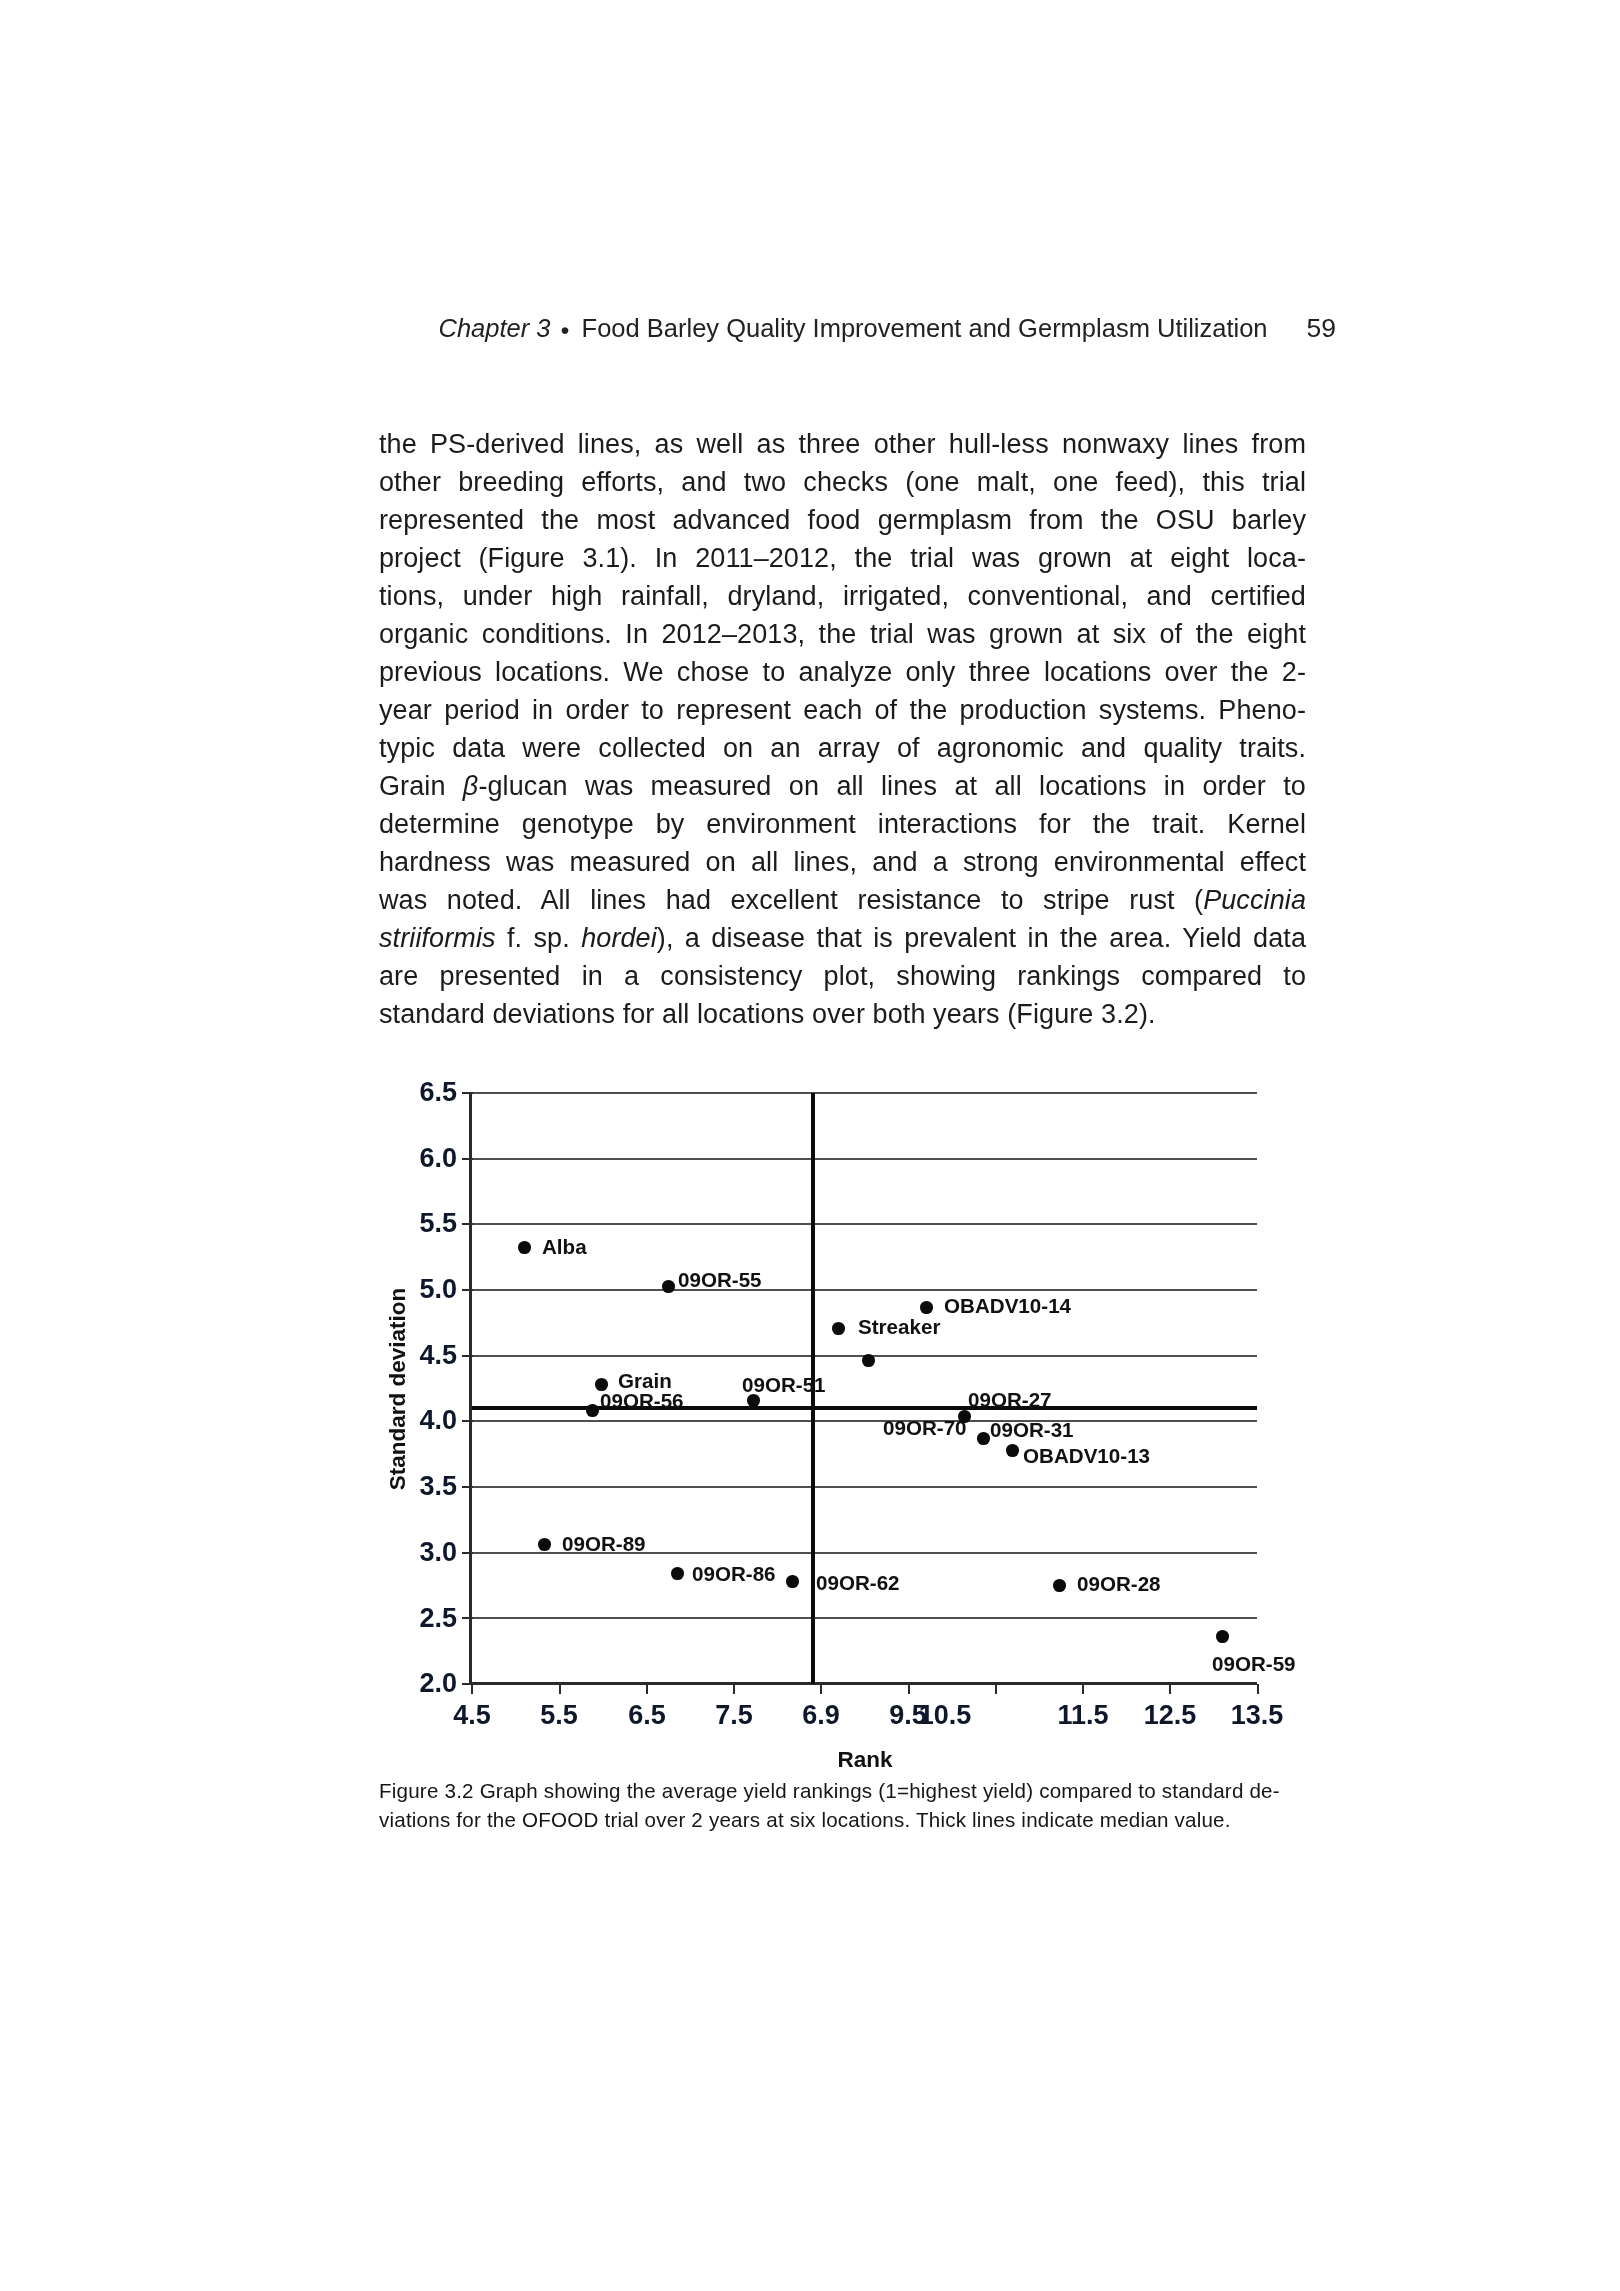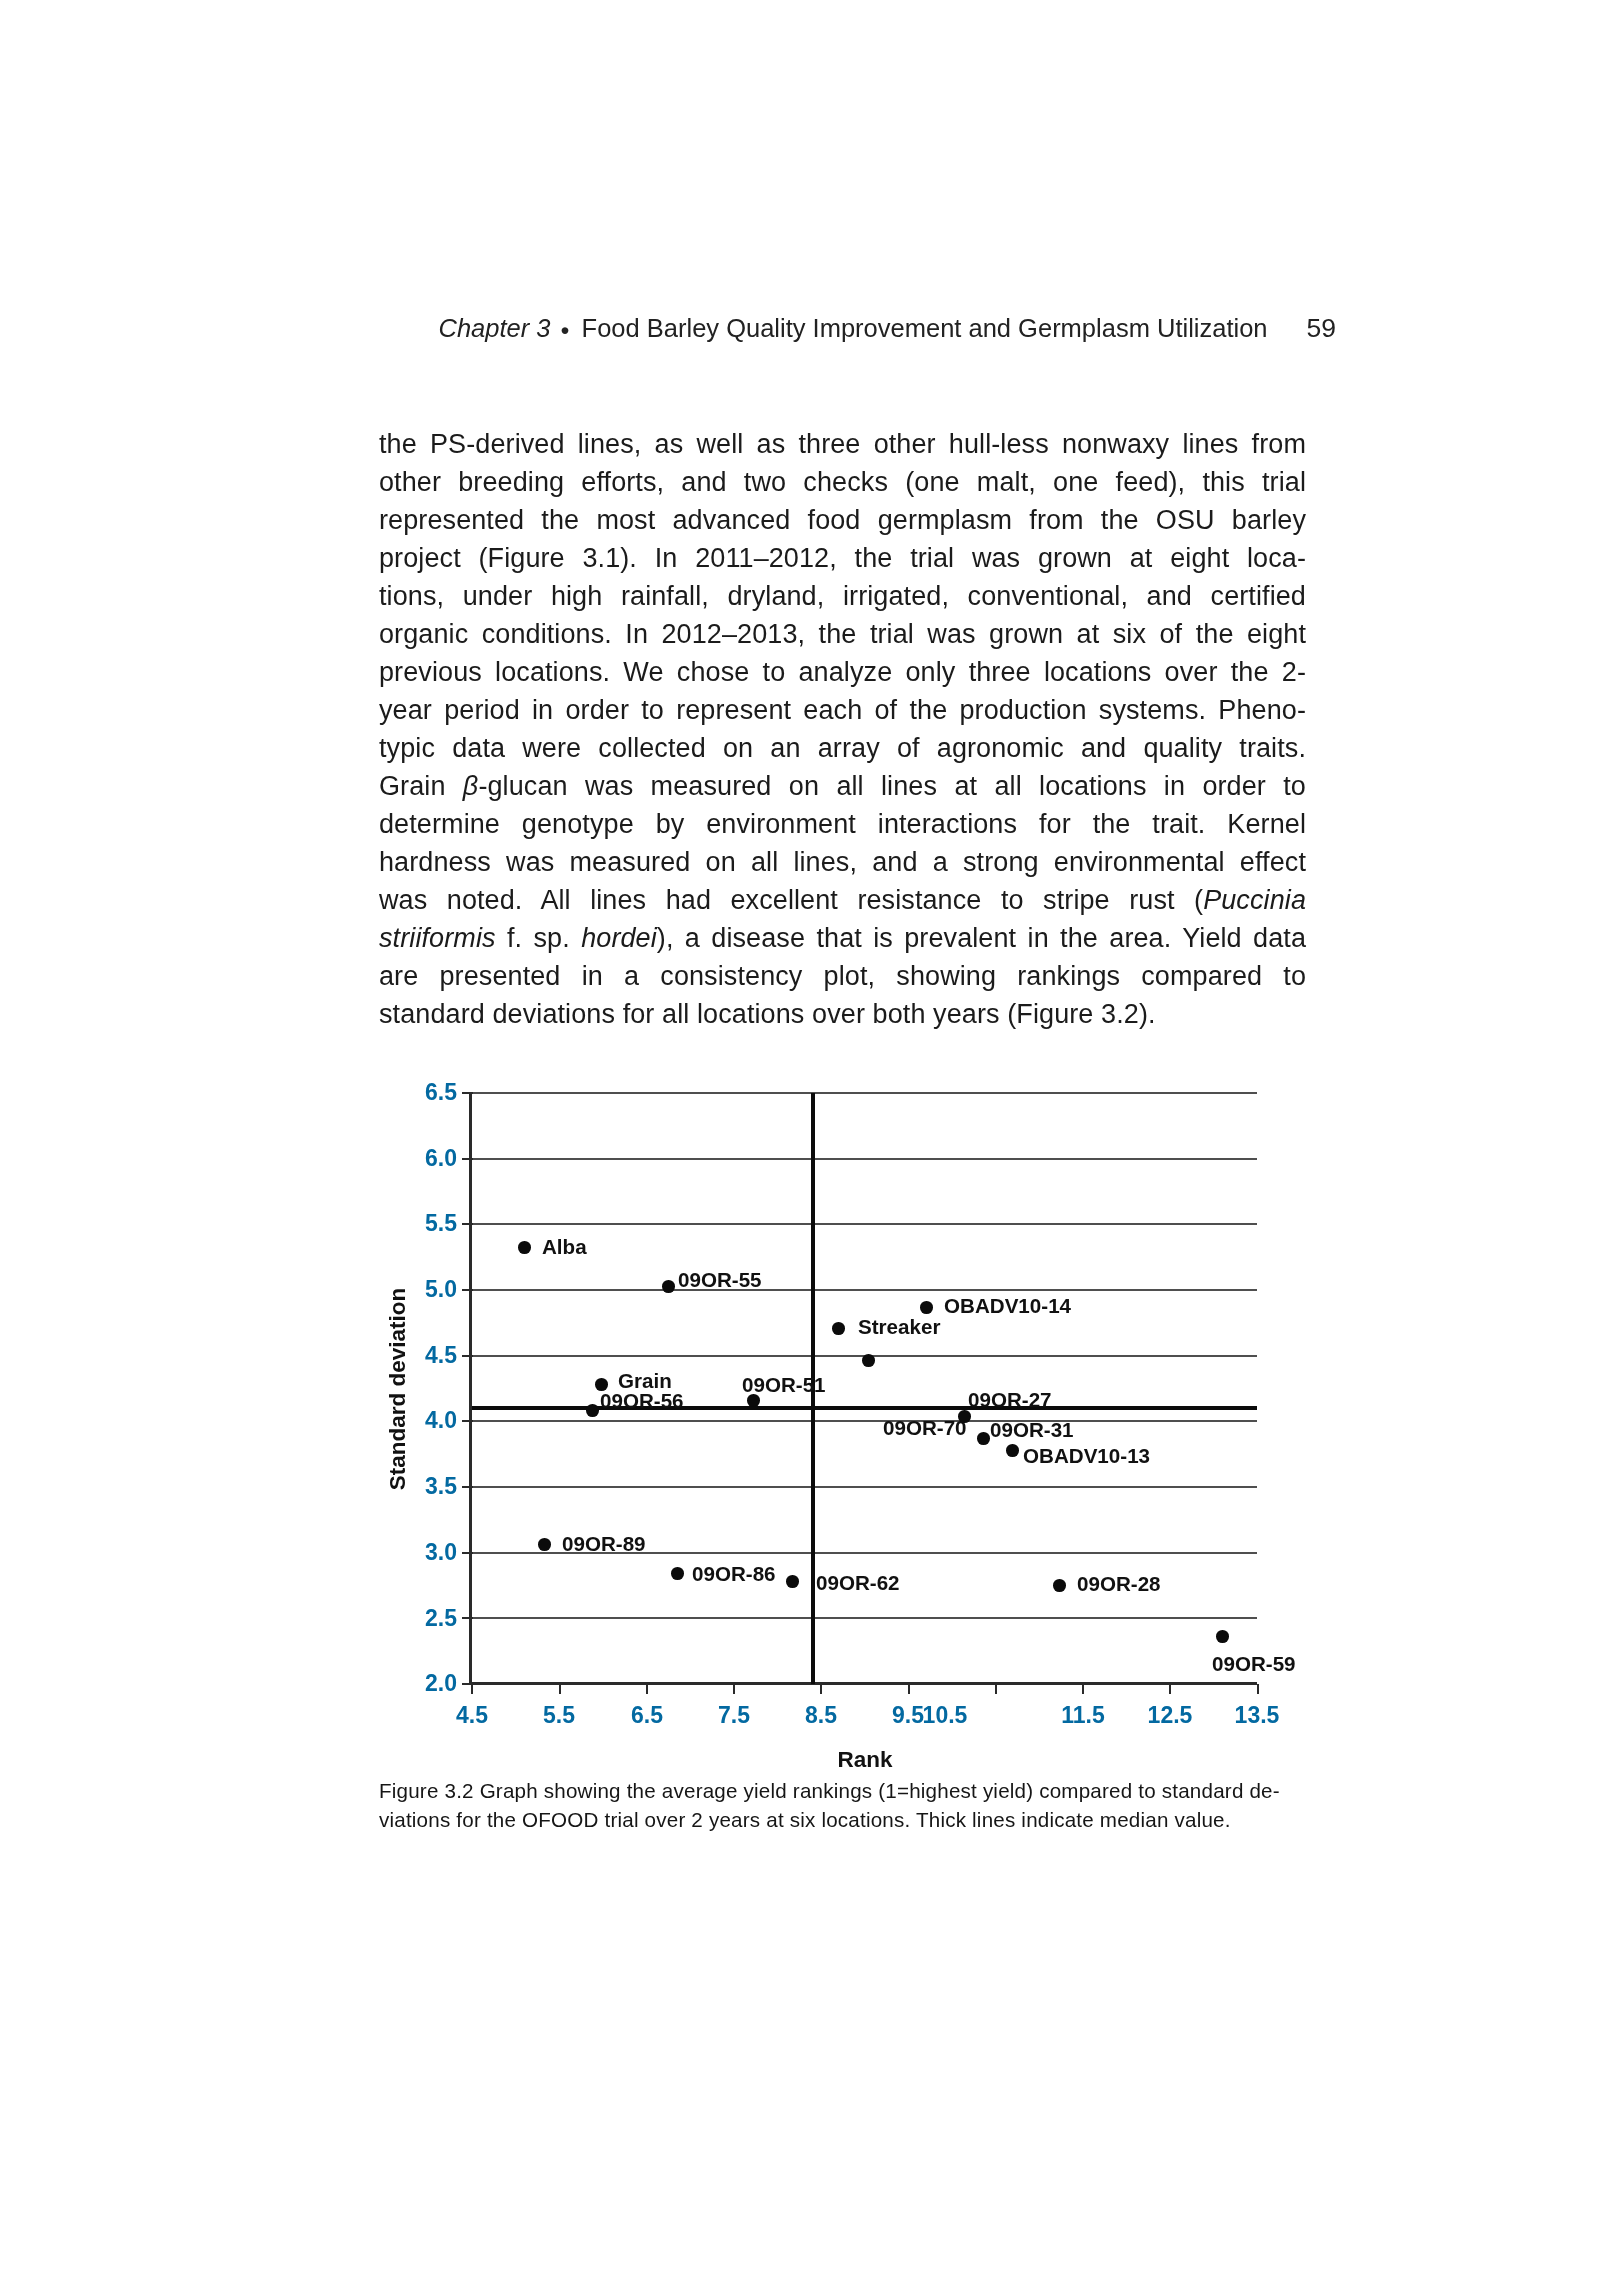--- a/index.html
+++ b/index.html
@@ -33,21 +33,21 @@
   .pline.last{text-align-last:auto;}
   .it{font-style:italic;}
   
   #chart{position:absolute;left:0;top:0;width:1620px;height:2292px;}
   .gridline{position:absolute;height:2px;background:#4f4f4f;}
   .axisline{position:absolute;height:2.9px;background:#2a2a2a;}
   .axislineV{position:absolute;background:#2a2a2a;}
   .tick{position:absolute;background:#2a2a2a;}
   .median{position:absolute;background:#0b0b0b;}
   .dot{position:absolute;width:12.7px;height:12.7px;border-radius:50%;background:#0b0b0b;}
-  .ticklabel{position:absolute;font-size:23px;font-weight:bold;color:#0369a1;line-height:27.4px;}
+  .ticklabel{position:absolute;font-size:27px;font-weight:bold;color:#0f172a;line-height:27.4px;}
   .ptlabel{position:absolute;font-size:20.6px;font-weight:bold;color:#111;white-space:nowrap;line-height:23.5px;}
   .axis-title-y{
     position:absolute;left:398px;top:1389px;
     transform:translate(-50%,-50%) rotate(-90deg);
     font-size:22.5px;font-weight:bold;white-space:nowrap;color:#111;
   }
   .axis-title-x{
     position:absolute;left:865px;top:1747px;transform:translateX(-50%);
     font-size:22.5px;font-weight:bold;color:#111;
   }
@@ -120,21 +120,21 @@
       <div class="ticklabel" style="left: 388px; top: 1079px; width: 69px; text-align: right;">6.5</div>
       <div class="tick" style="left: 471px; top: 1684px; width: 2px; height: 9.8px;"></div>
       <div class="ticklabel" style="left: 433px; top: 1702px; width: 78px; text-align: center;">4.5</div>
       <div class="tick" style="left: 559px; top: 1684px; width: 2px; height: 9.8px;"></div>
       <div class="ticklabel" style="left: 520px; top: 1702px; width: 78px; text-align: center;">5.5</div>
       <div class="tick" style="left: 646px; top: 1684px; width: 2px; height: 9.8px;"></div>
       <div class="ticklabel" style="left: 608px; top: 1702px; width: 78px; text-align: center;">6.5</div>
       <div class="tick" style="left: 733px; top: 1684px; width: 2px; height: 9.8px;"></div>
       <div class="ticklabel" style="left: 695px; top: 1702px; width: 78px; text-align: center;">7.5</div>
       <div class="tick" style="left: 820px; top: 1684px; width: 2px; height: 9.8px;"></div>
-      <div class="ticklabel" style="left: 782px; top: 1702px; width: 78px; text-align: center;">8.5</div>
+      <div class="ticklabel" style="left: 782px; top: 1702px; width: 78px; text-align: center;">6.9</div>
       <div class="tick" style="left: 908px; top: 1684px; width: 2px; height: 9.8px;"></div>
       <div class="ticklabel" style="left: 869px; top: 1702px; width: 78px; text-align: center;">9.5</div>
       <div class="tick" style="left: 995px; top: 1684px; width: 2px; height: 9.8px;"></div>
       <div class="ticklabel" style="left: 906px; top: 1702px; width: 78px; text-align: center;">10.5</div>
       <div class="tick" style="left: 1082px; top: 1684px; width: 2px; height: 9.8px;"></div>
       <div class="ticklabel" style="left: 1044px; top: 1702px; width: 78px; text-align: center;">11.5</div>
       <div class="tick" style="left: 1169px; top: 1684px; width: 2px; height: 9.8px;"></div>
       <div class="ticklabel" style="left: 1131px; top: 1702px; width: 78px; text-align: center;">12.5</div>
       <div class="tick" style="left: 1257px; top: 1684px; width: 2px; height: 9.8px;"></div>
       <div class="ticklabel" style="left: 1218px; top: 1702px; width: 78px; text-align: center;">13.5</div>

